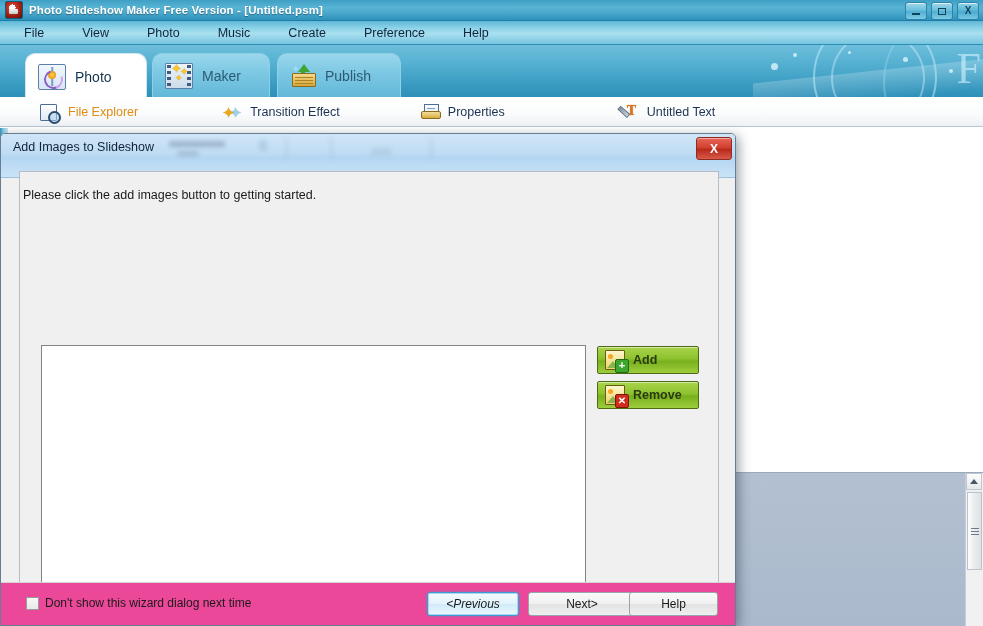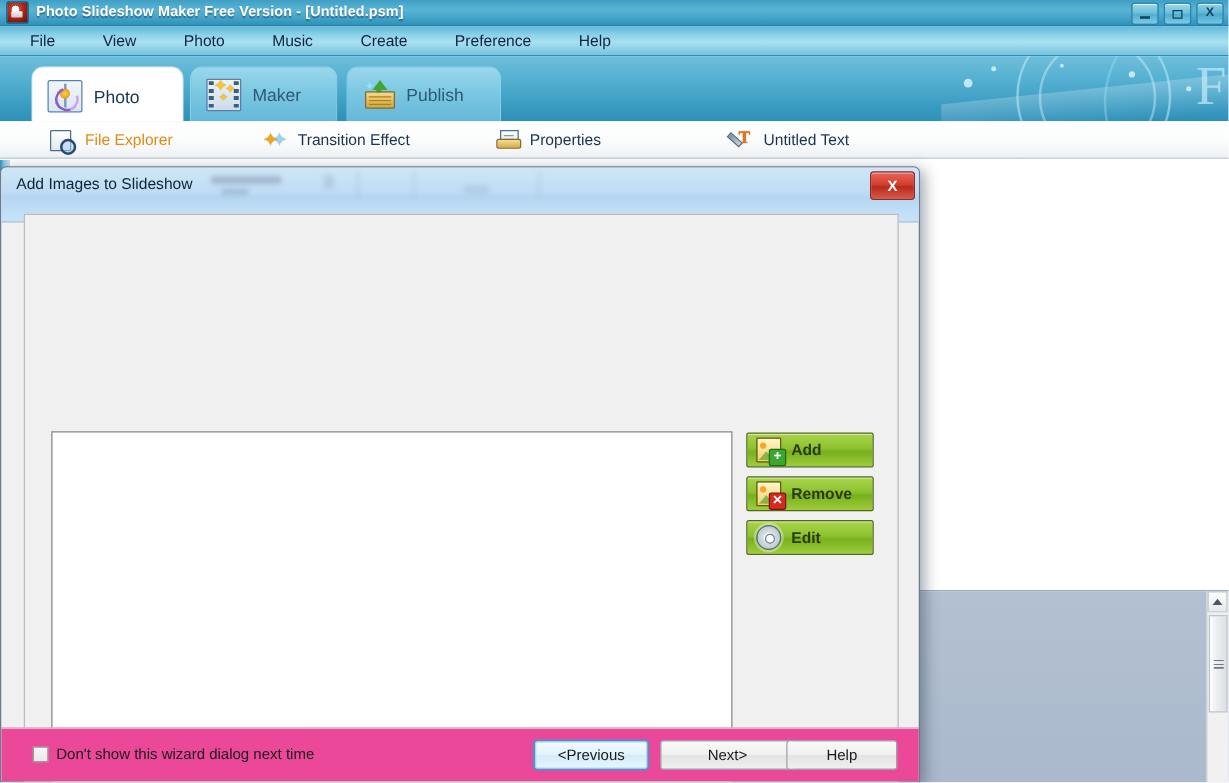--- a/index.html
+++ b/index.html
@@ -300,20 +300,21 @@
   
   .subtoolbar {
     position: absolute;
     left: 0; top: 97px;
     width: 983px; height: 30px;
     background: linear-gradient(to bottom, #ffffff 0%, #fbfcfd 55%, #eef1f5 100%);
     border-bottom: 1px solid #b9c6d2;
     display: flex;
     align-items: center;
     box-sizing: border-box;
+    gap: 12px;
   }
   .sub-item {
     display: flex;
     align-items: center;
     height: 26px;
     padding: 0 12px;
     cursor: pointer;
     white-space: nowrap;
   }
   .sub-item .sub-label {
@@ -695,21 +696,21 @@
     align-items: center;
     justify-content: center;
     cursor: pointer;
     box-sizing: border-box;
   }
   .wbtn.focused {
     border: 1px solid #3c9bd4;
     box-shadow: 0 0 0 1px #aad7ef inset, 0 0 3px rgba(60,155,212,0.6);
     background: linear-gradient(to bottom, #f4fbff 0%, #e3f3fc 48%, #d2ebfa 52%, #eaf7fe 100%);
   }
-  .btn-prev { left: 426px; width: 92px; }
+  .btn-prev { left: 426px; width: 92px; font-style: italic; }
   .btn-next { left: 527px; width: 108px; }
   .btn-close { left: 628px; width: 89px; }
 </style>
 </head>
 <body>
 
 <div id="app">
 
   <div class="titlebar">
     <div class="title-icon"></div>
@@ -842,40 +843,37 @@
       <span class="dlg-ghost g4"></span>
       <span class="dlg-ghost g5"></span>
       <span class="dlg-ghost g6"></span>
       <span class="dlg-ghost g7"></span>
       <div class="dlg-title">Add Images to Slideshow</div>
       <div class="dlg-close">X</div>
     </div>
 
     <div class="dlg-panel"></div>
 
+    <div class="dlg-hint">Please click the add images button to getting started.</div>
 
     <div class="file-list"></div>
 
     <div class="side-buttons">
       <div class="gbtn">
         <span class="gico ico-img">
             <span class="badge-plus">+</span>
           </span>
         <span class="glabel">Add</span>
       </div>
       <div class="gbtn">
         <span class="gico ico-img">
             <span class="badge-x">✕</span>
           </span>
         <span class="glabel">Remove</span>
       </div>
-      <div class="gbtn">
-        <span class="gico ico-gear"></span>
-        <span class="glabel">Edit</span>
-      </div>
     </div>
 
     <div class="dlg-footer">
       <div class="chk-row">
         <span class="chk-box"></span>
         <span class="chk-label">Don't show this wizard dialog next time</span>
       </div>
       <div class="wbtn btn-prev focused">&lt;Previous</div>
       <div class="wbtn btn-next">Next&gt;</div>
       <div class="wbtn btn-close">Help</div>

